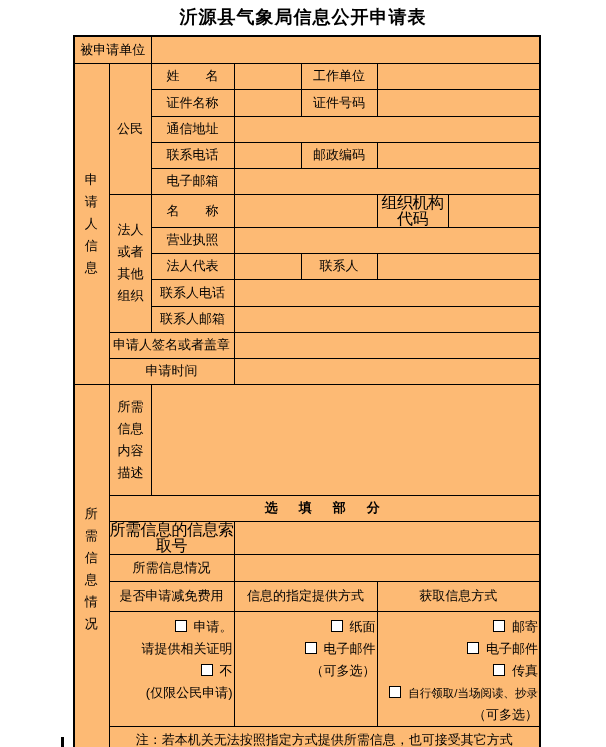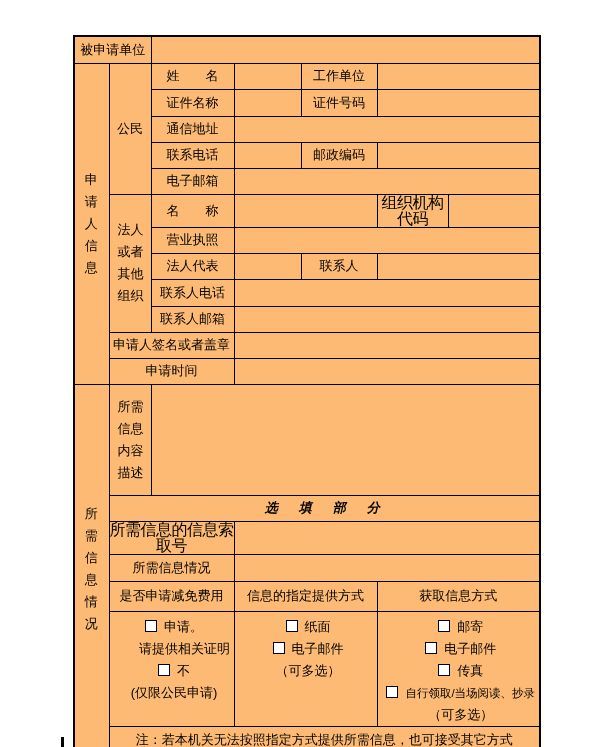--- a/index.html
+++ b/index.html
@@ -8,34 +8,35 @@
   .title{position:absolute;top:5px;left:0;width:606px;text-align:center;
          font-size:18px;font-weight:bold;letter-spacing:1px;
          font-family:"Liberation Serif","DejaVu Serif",serif;}
   table.form{position:absolute;left:73px;top:35px;width:466px;
              border-collapse:collapse;table-layout:fixed;border:2px solid #000;background:#fdba74;}
   td{border:1px solid #000;font-size:13px;text-align:center;vertical-align:middle;
      padding:0;overflow:hidden;line-height:16px;}
   td.tight{font-size:16px;letter-spacing:-0.5px;}
   .vstack{display:inline-block;width:14px;line-height:22px;word-break:break-all;line-break:anywhere;text-align:left;}
   .vstack2{display:inline-block;width:27px;line-height:22px;word-break:break-all;line-break:anywhere;text-align:right;}
-  td.cbcell{vertical-align:top;text-align:center;padding:4px 1px 0 6px;line-height:22px;}
+  td.cbcell{vertical-align:top;text-align:right;padding:4px 1px 0 6px;line-height:22px;}
   .cbline{white-space:nowrap;}
   .cbline.small{font-size:11.5px;}
   .indent{padding-left:21px;}
   .noteline{white-space:nowrap;}
   .cb{display:inline-block;width:10px;height:10px;border:1px solid #000;
       margin-right:7px;vertical-align:-1px;background:#fff;}
-  td.optional{font-weight:bold;letter-spacing:4px;font-style:italic;}
+  td.optional{font-weight:bold;letter-spacing:4px;}
   .cursor-mark{position:absolute;left:61px;top:737px;width:3px;height:10px;background:#000;}
 </style>
 </head>
 <body>
 
 <div class="page">
+  <div class="title">沂源县气象局信息公开申请表</div>
 
   <table class="form">
     <colgroup>
       <col style="width:35px">
         <col style="width:42px">
         <col style="width:83px">
       <col style="width:67px">
         <col style="width:76px">
         <col style="width:71px">
       <col style="width:92px">

